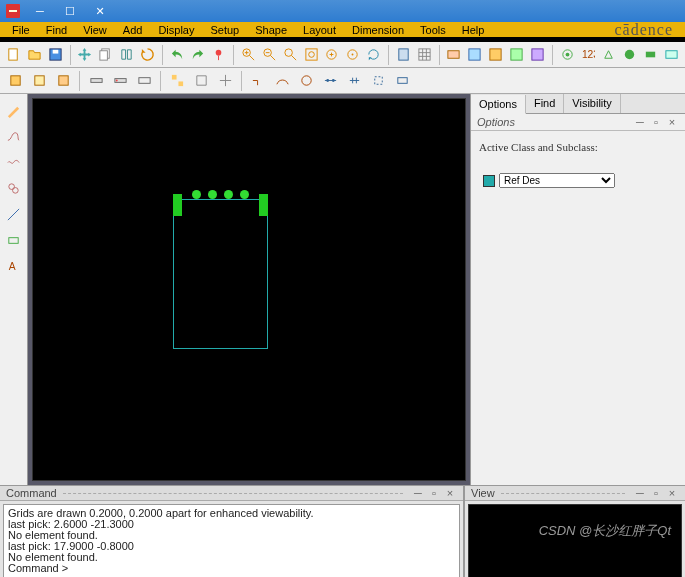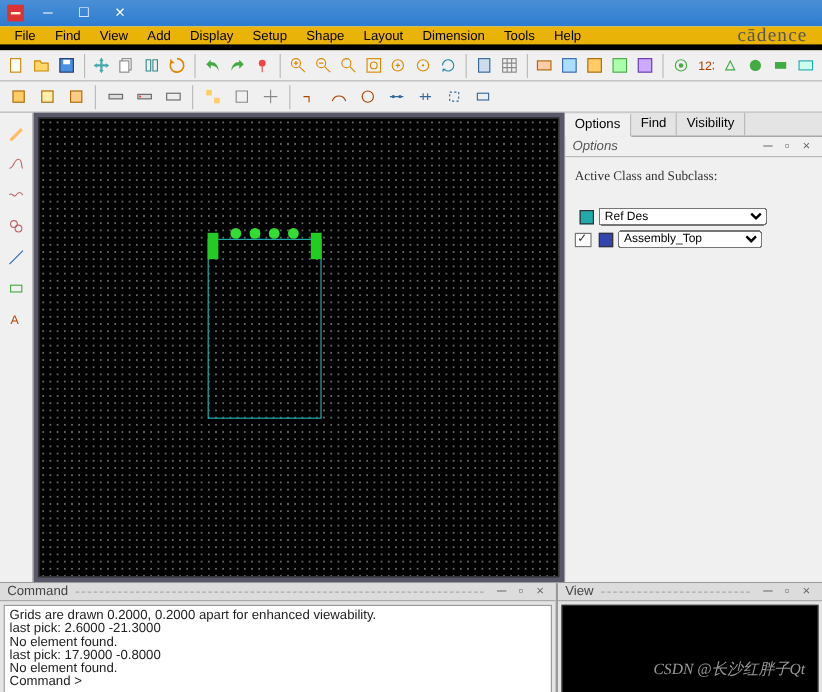--- a/index.html
+++ b/index.html
@@ -45,21 +45,21 @@
 .colorchip.blue{background:#34a;}
 .cb{width:14px;height:12px;border:1px solid #777;background:#fff;margin-right:2px;cursor:pointer;position:relative;}
 .cb:after{content:'✓';position:absolute;left:1px;top:-2px;font-size:10px;color:#333;}
 .bottom { height:98px; display:flex; border-top:1px solid #999; background:#e4e4e4; }
 .cmdpanel { flex:1; display:flex; flex-direction:column; border-right:2px solid #999; }
 .viewpanel { width:220px; display:flex; flex-direction:column; }
 .panehdr{display:flex;align-items:center;padding:1px 6px;font-size:10px;color:#444;background:#dcdcdc;border-bottom:1px solid #aaa;}
 .panehdr .hline{flex:1;height:0;border-top:1px dashed #aaa;margin:0 6px;}
 .cmdlog { flex:1; background:#fff; margin:3px; border:1px solid #999; padding:3px 4px; font-size:9.5px; line-height:11px; overflow:auto; color:#222; }
 .viewcan { flex:1; background:#000; margin:3px; border:1px solid #333; }
-.watermark{position:absolute;right:14px;bottom:10px;color:rgba(180,180,180,.85);font-size:13px;font-style:italic;white-space:nowrap;pointer-events:none;font-family:Liberation Serif, serif;}
+.watermark{position:absolute;right:14px;bottom:37px;color:rgba(180,180,180,.85);font-size:13px;font-style:italic;white-space:nowrap;pointer-events:none;}
 </style>
 </head>
 <body>
 
 <div class="titlebar">
   <div class="tb-icon"></div>
   <div class="winbtns">
     <div class="winbtn">─</div>
     <div class="winbtn">☐</div>
     <div class="winbtn close">✕</div>
@@ -411,29 +411,22 @@
       <span>Options</span>
       <span class="spacer"></span>
       <span class="wctl">─</span>
       <span class="wctl">▫</span>
       <span class="wctl">×</span>
     </div>
     <div class="panelBody">
       <div class="lbl">Active Class and Subclass:</div>
       <div class="ddrow">
         <span class="colorchip teal"></span>
-        <select style="width:140px">
+        <select style="width:116px">
           <option>Ref Des</option>
-        </select>
-      </div>
-      <div class="ddrow">
-        <span class="cb"></span>
-        <span class="colorchip blue"></span>
-        <select style="width:120px">
-          <option>Assembly_Top</option>
         </select>
       </div>
     </div>
   </div>
 </div>
 
 <div class="bottom">
   <div class="cmdpanel">
     <div class="panehdr">
       <span>Command</span>

